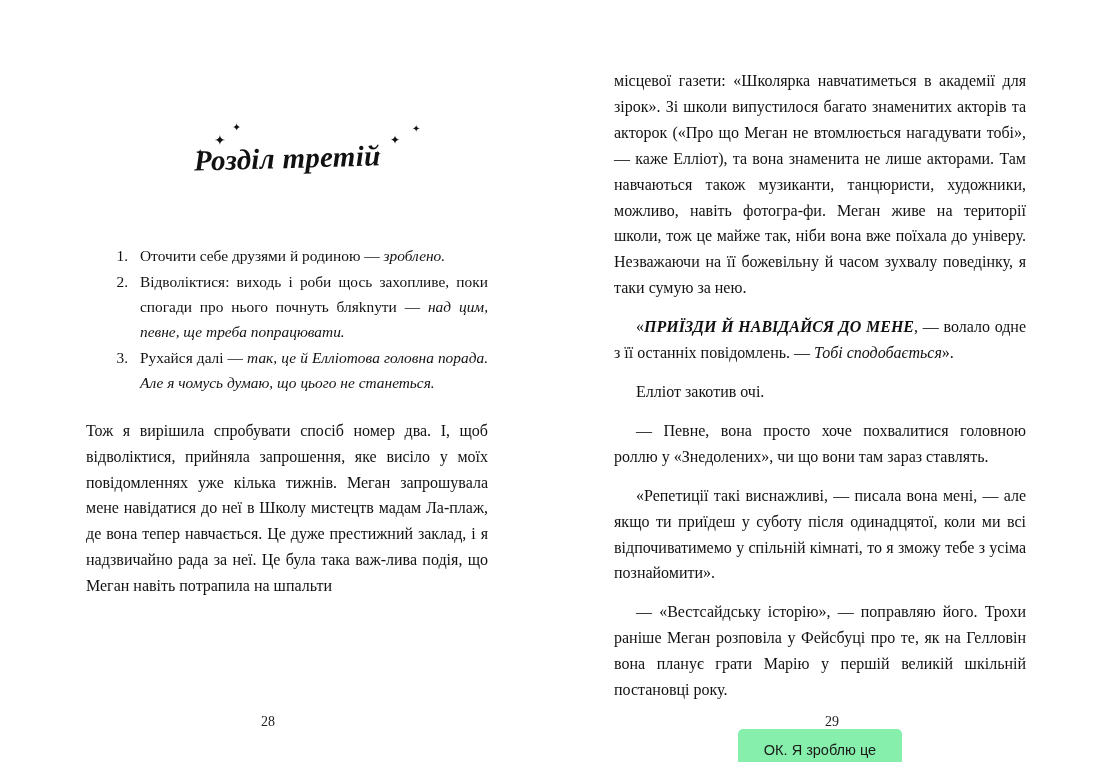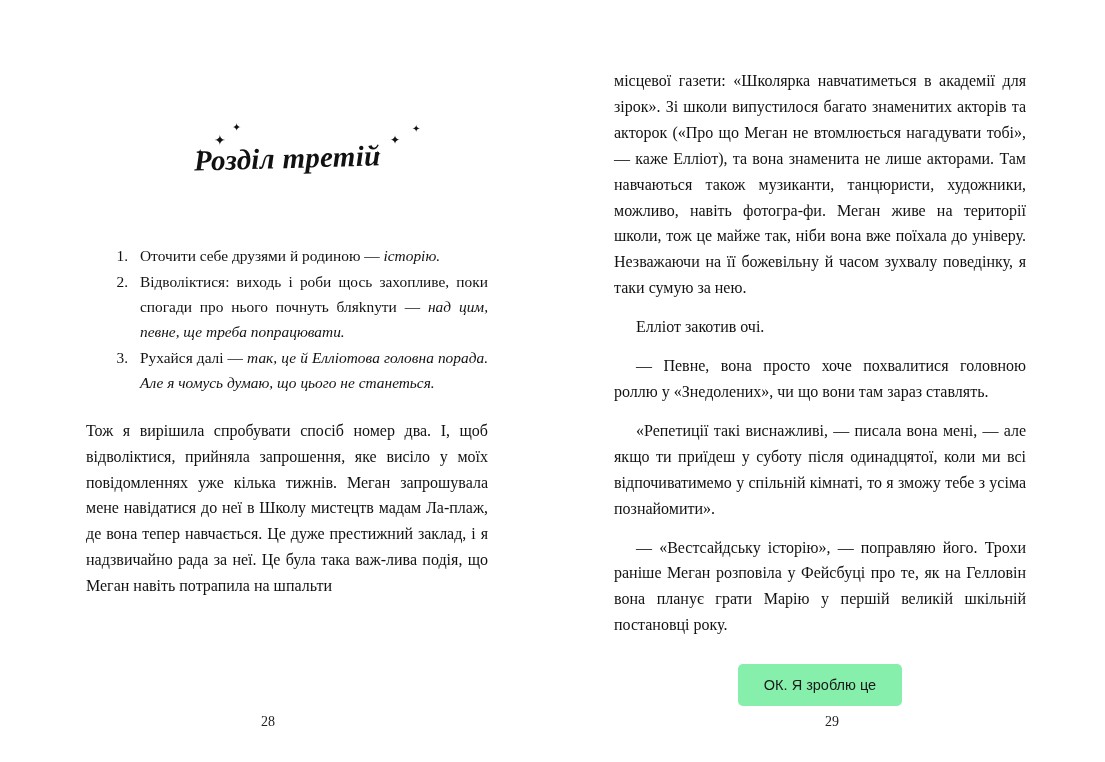--- a/index.html
+++ b/index.html
@@ -141,41 +141,44 @@
         <span class="star" style="left:304px; top:16px; font-size:12px;">✦</span>
         <span class="star" style="left:326px; top:6px; font-size:10px;">✦</span>
         <span class="star" style="left:288px; top:32px; font-size:9px;">✦</span>
       </div>
       <div class="chapter-title">Розділ третій</div>
     </div>
 
 
     <ol class="advice">
       <li>
-        <span>Оточити себе друзями й родиною — </span><em>історію.</em>
+        <span>Оточити себе друзями й родиною — </span><em>зроблено.</em>
       </li>
       <li>
         <span>Відволіктися: виходь і роби щось захопливе, поки спогади про нього почнуть бляknути — </span><em>над цим, певне, ще треба попрацювати.</em>
       </li>
       <li>
         <span>Рухайся далі — </span><em>так, це й Елліотова головна порада. Але я чомусь думаю, що цього не станеться.</em>
       </li>
     </ol>
 
     <p class="para">Тож я вирішила спробувати спосіб номер два. І, щоб відволіктися, прийняла запрошення, яке висіло у моїх повідомленнях уже кілька тижнів. Меган запрошувала мене навідатися до неї в Школу мистецтв мадам Ла-плаж, де вона тепер навчається. Це дуже престижний заклад, і я надзвичайно рада за неї. Це була така важ-лива подія, що Меган навіть потрапила на шпальти</p>
 
     <div class="folio">28</div>
   </div>
 
   <div class="page page-right">
 
     <div style="height:68px"></div>
 
     <p class="para">місцевої газети: «Школярка навчатиметься в академії для зірок». Зі школи випустилося багато знаменитих акторів та акторок («Про що Меган не втомлюється нагадувати тобі», — каже Елліот), та вона знаменита не лише акторами. Там навчаються також музиканти, танцюристи, художники, можливо, навіть фотогра-фи. Меган живе на території школи, тож це майже так, ніби вона вже поїхала до універу. Незважаючи на її божевільну й часом зухвалу поведінку, я таки сумую за нею.</p>
 
+    <p class="para indent">
+      <span>«</span><span class="caps-it">ПРИЇЗДИ Й НАВІДАЙСЯ ДО МЕНЕ</span><span>, — волало одне з її останніх повідомлень. — </span><span class="it">Тобі сподобається</span><span>».</span>
+    </p>
 
     <p class="para indent">Елліот закотив очі.</p>
 
     <p class="para indent">— Певне, вона просто хоче похвалитися головною роллю у «Знедолених», чи що вони там зараз ставлять.</p>
 
     <p class="para indent">«Репетиції такі виснажливі, — писала вона мені, — але якщо ти приїдеш у суботу після одинадцятої, коли ми всі відпочиватимемо у спільній кімнаті, то я зможу тебе з усіма познайомити».</p>
 
     <p class="para indent">— «Вестсайдську історію», — поправляю його. Трохи раніше Меган розповіла у Фейсбуці про те, як на Гелловін вона планує грати Марію у першій великій шкільній постановці року.</p>
 
     <div class="bubble-row">

